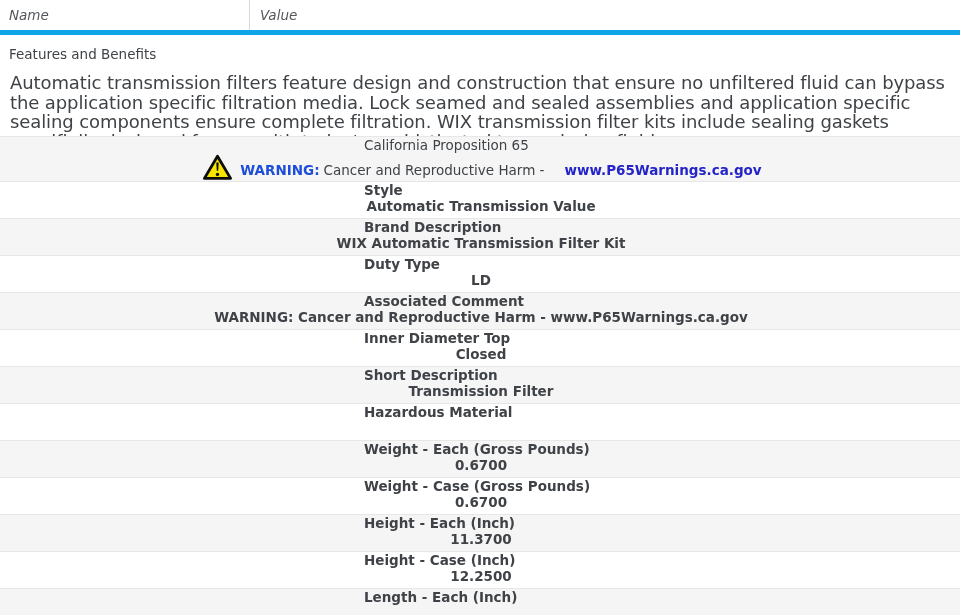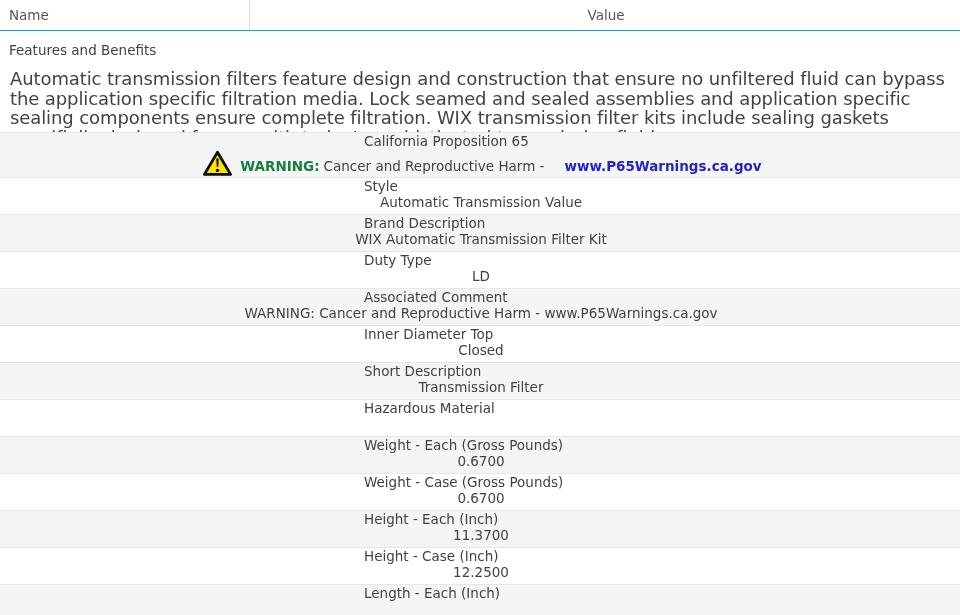--- a/index.html
+++ b/index.html
@@ -2,39 +2,39 @@
 <html><head>
 <meta charset="utf-8">
 <style>
   html, body { margin: 0; padding: 0; background: #ffffff; }
   .page {
     width: 960px; height: 615px; overflow: hidden; background: #ffffff;
     font-family: "DejaVu Sans", "Liberation Sans", sans-serif;
     color: #3f4347; font-size: 13.5px; position: relative;
   }
   
-  .hdr { display: flex; height: 30px; border-bottom: 1px solid #0ea5e9; color: #54585c; background: #ffffff; }
+  .hdr { display: flex; height: 30px; border-bottom: 5px solid #0ea5e9; color: #54585c; background: #ffffff; font-style: italic; }
   .hdr .c1 { border-right: 1px solid #d9d9d9; display: flex; align-items: center; }
   .hdr .c2 { display: flex; align-items: center; }
   
   .c1 { width: 250px; min-width: 250px; box-sizing: border-box; padding-left: 9px; }
-  .c2 { flex: 1; box-sizing: border-box; padding-left: 10px; padding-right: 8px; justify-content: center; }
+  .c2 { flex: 1; box-sizing: border-box; padding-left: 10px; padding-right: 8px; }
   
   .row { display: flex; border-bottom: 1px solid #e7e7e7; background: #ffffff; flex-direction: column; }
   .row.alt { background: #f5f5f5; }
-  .row.std { height: 36px; align-items: center; }
+  .row.std { height: 36px; align-items: center; font-weight: bold; }
   .row.features { height: 101px; align-items: flex-start; }
   .row.features .c1, .row.features .c2 { padding-top: 11px; }
   .row.features .c2 { line-height: 19.5px; font-size: 18px; letter-spacing: -0.1px; overflow: hidden; }
   .row.prop65 { height: 44px; align-items: center; }
   .p65 { display: flex; align-items: center; }
   .tri { display: inline-flex; margin-left: 2px; }
   .tri svg { display: block; }
   .p65txt { position: relative; top: 3px; white-space: nowrap; }
-  .wlabel { font-weight: bold; margin: 0 4px 0 7px; color: #15803d; }
+  .wlabel { font-weight: bold; margin: 0 4px 0 7px; color: #1d4ed8; }
   .wtext { margin-right: 20px; }
   .wlink { color: #2424c8; font-weight: bold; text-decoration: none; cursor: pointer; }
 </style>
 </head>
 <body>
 
 <div class="page">
 
   <div class="hdr">
     <div class="c1">

